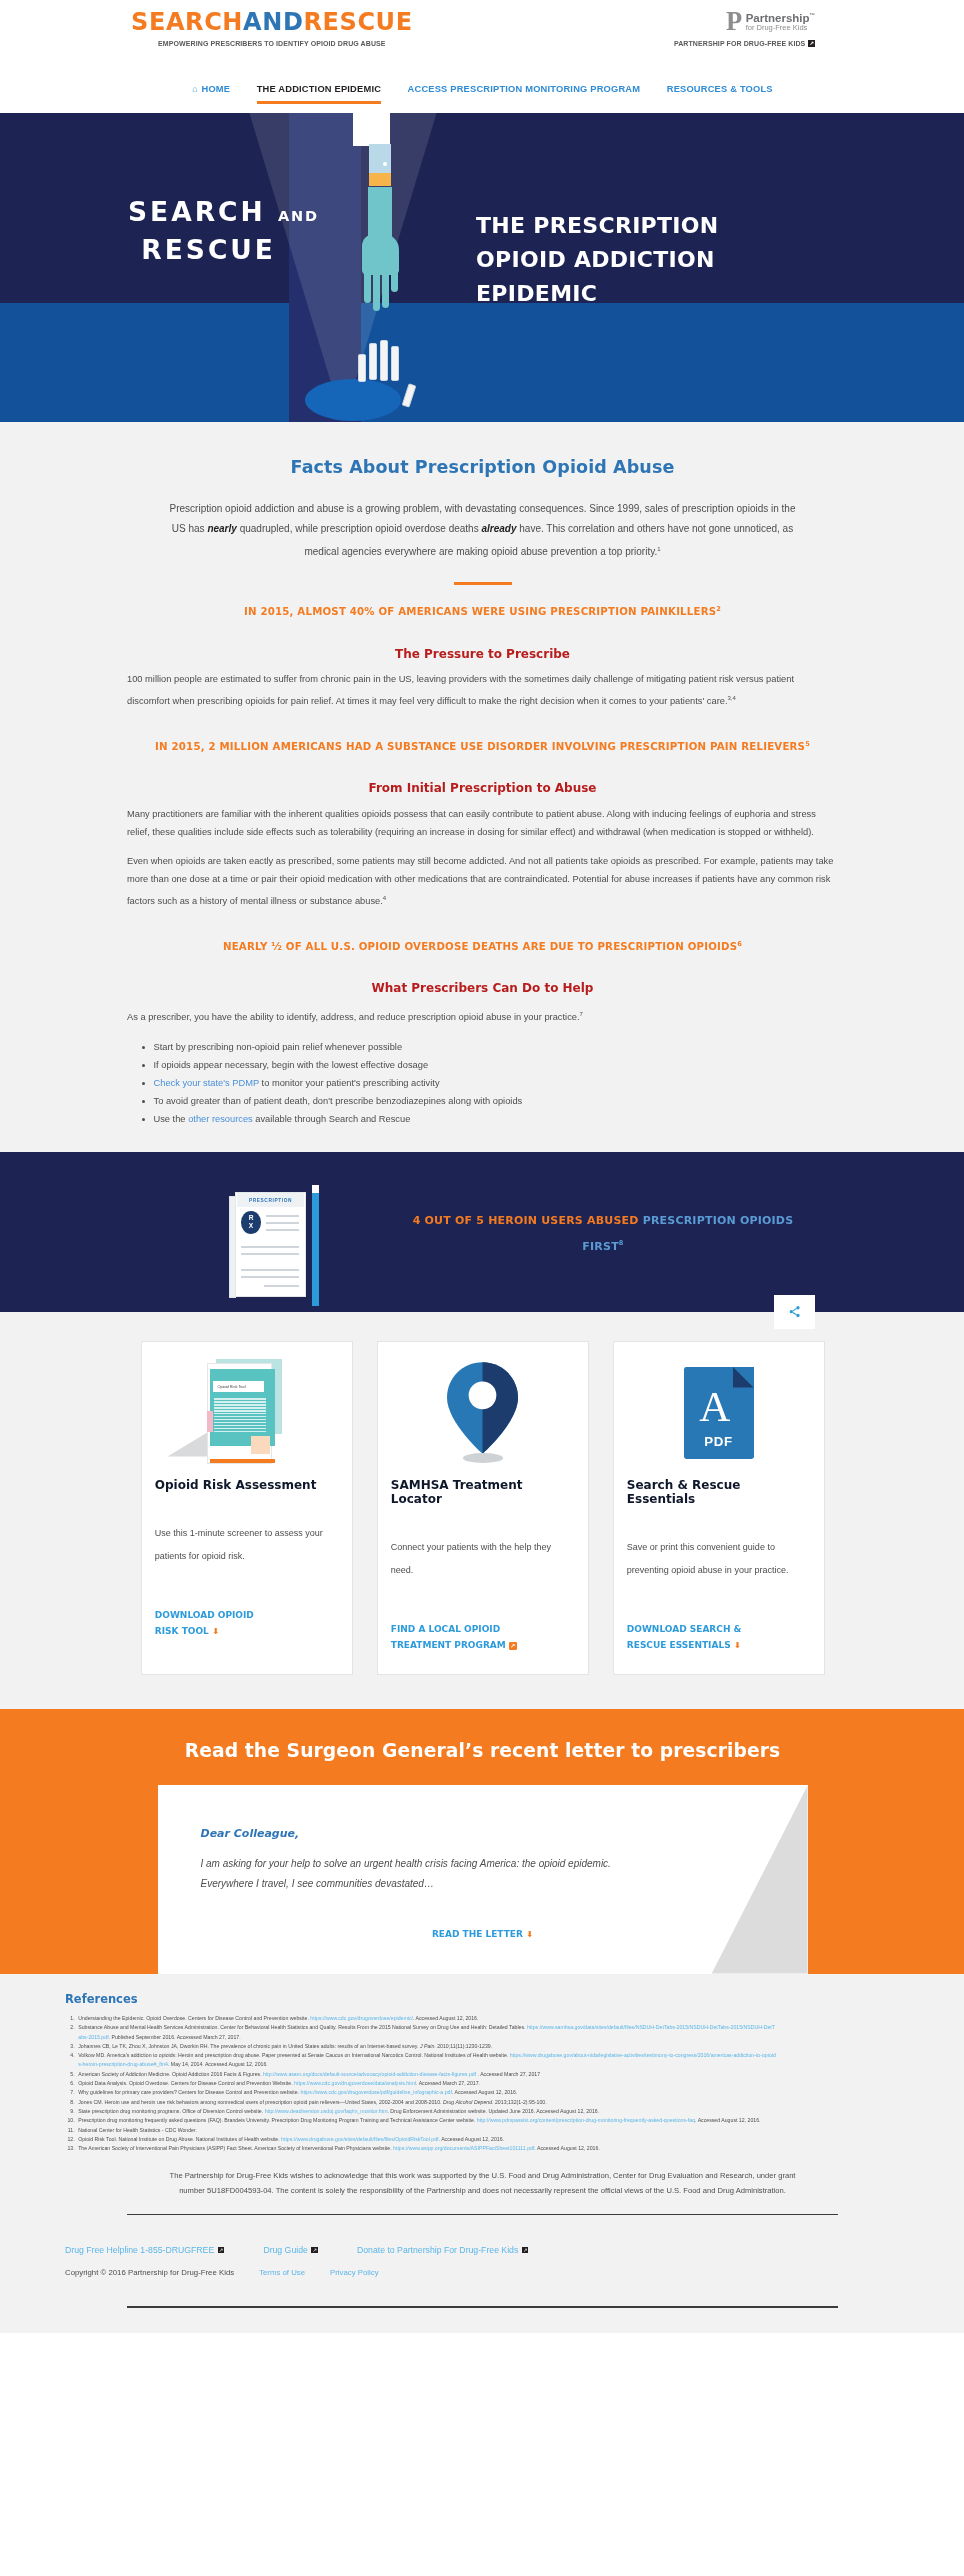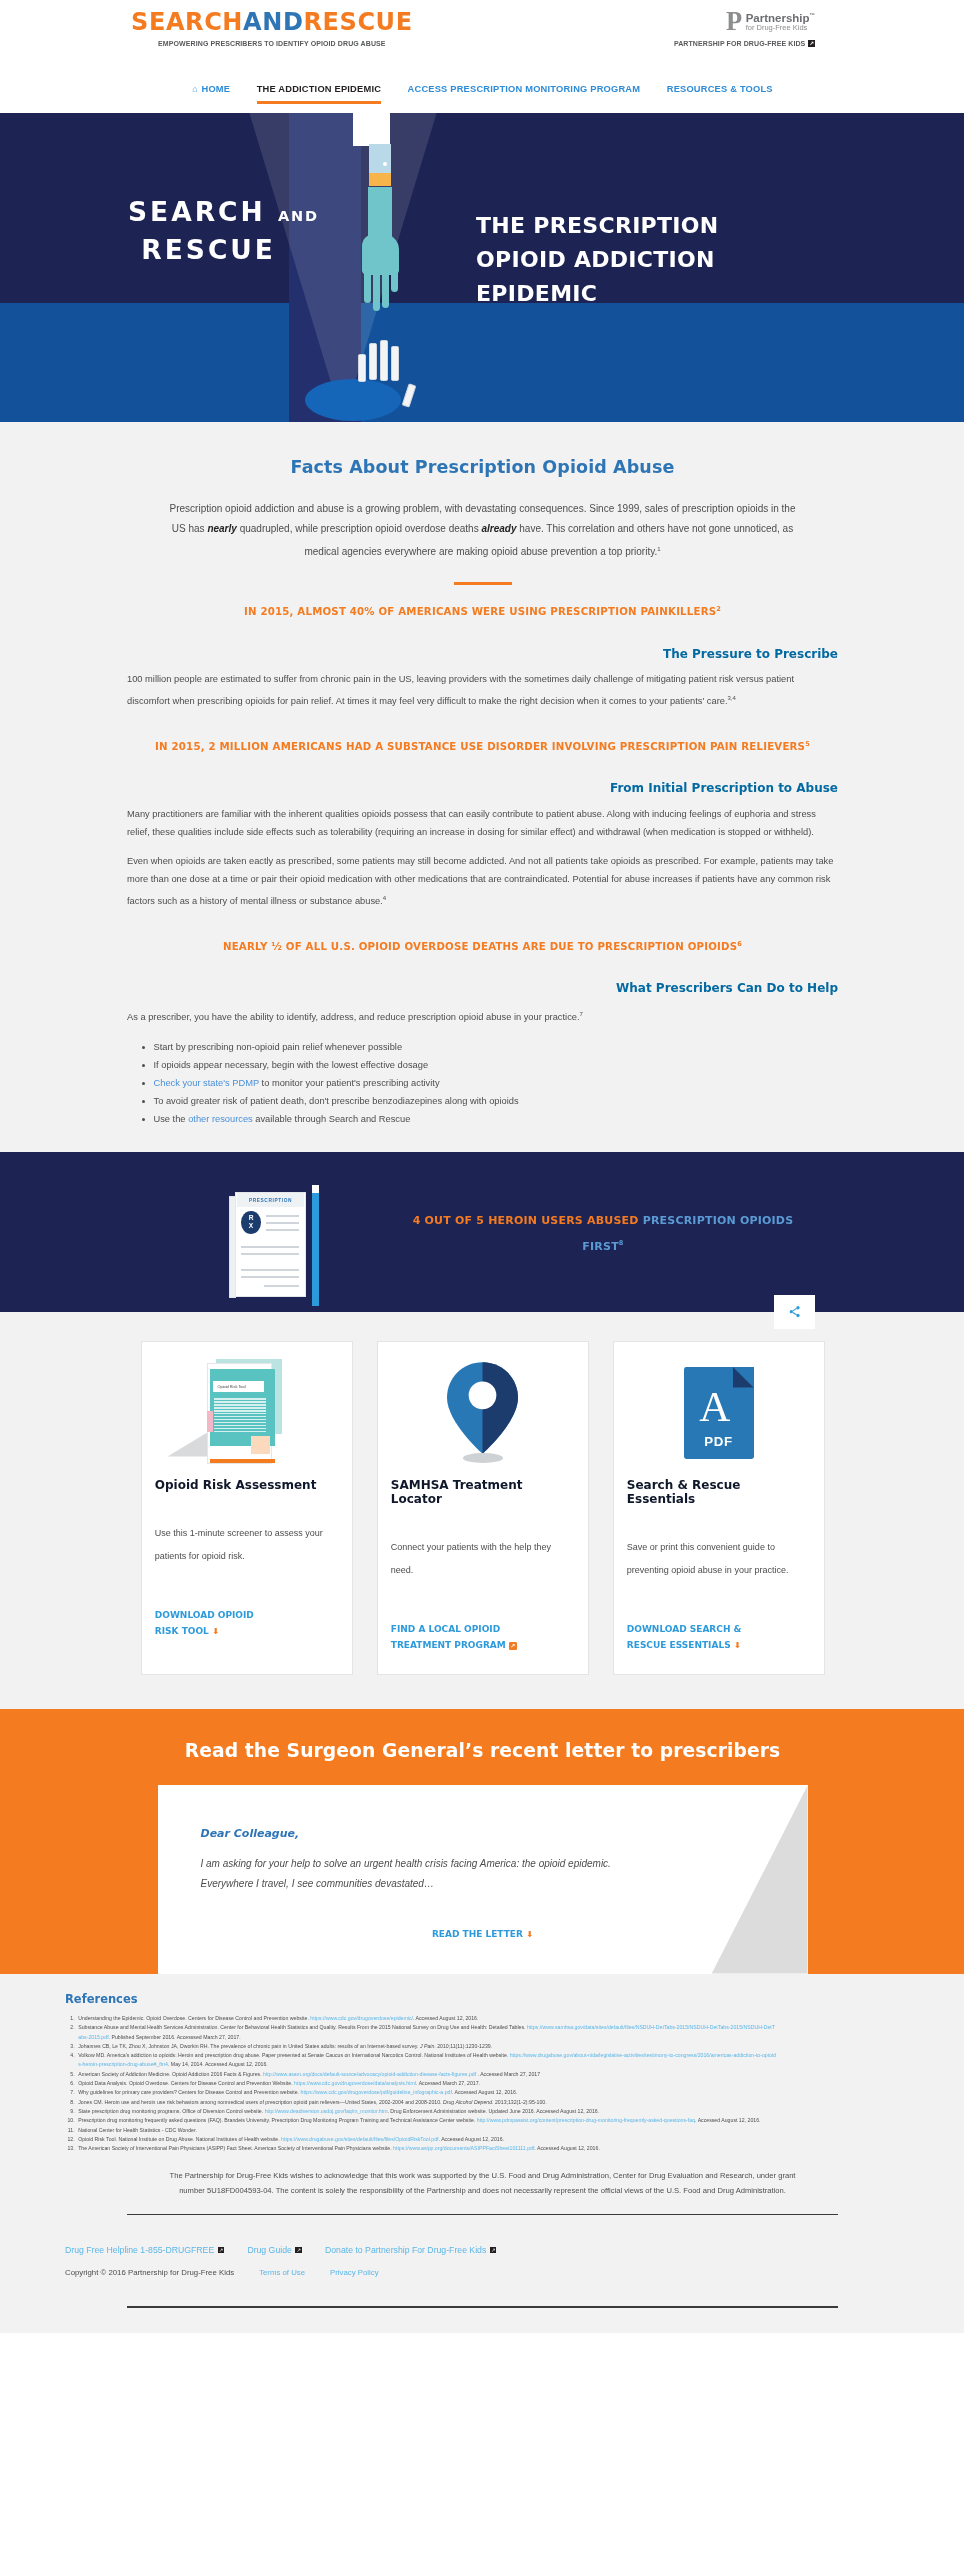--- a/index.html
+++ b/index.html
@@ -144,22 +144,22 @@
   .lead sup { font-size: 6px; }
   .rule-orange { width: 58px; height: 3px; background:#F47B20; margin: 19.3px auto 0; }
   .stat {
     text-align:center; color:#F47B20; font-family:"DejaVu Sans", sans-serif;
     font-weight:bold; font-size: 10.2px; letter-spacing:0.2px; margin-top: 20.5px;
   }
   .stat sup { font-size: 6.6px; }
 
   .sec { width: 711px; margin: 0 auto; }
   .h3-blue {
-    color:#0369a1; font-family:"DejaVu Sans", sans-serif; font-weight:bold;
-    font-size: 12px; margin-top: 29px; text-align:right;
+    color:#b91c1c; font-family:"DejaVu Sans", sans-serif; font-weight:bold;
+    font-size: 12px; margin-top: 29px; text-align:center;
   }
   .body-p {
     font-size: 9.3px; line-height: 18.7px; color:#4d4d4d; margin-top: 9.6px; text-align:left;
   }
   .body-p sup { font-size: 6px; }
   .body-p a, .bullets a { color:#4A90D9; text-decoration:none; }
   .bullets { margin: 11px 0 0 26.5px; }
   .bullets li { font-size: 9.3px; line-height: 18px; color:#4d4d4d; }
 
   
@@ -303,21 +303,21 @@
   .ref-li a { color:#5bb6e8; text-decoration:none; word-break: break-all; }
   .ref-li i { font-style: italic; }
   .disclaimer {
     width: 639px; margin: 15.7px auto 0; text-align:center;
     font-size: 7.6px; line-height: 14.5px; color:#4d4d4d;
   }
   .foot-rule { width: 711px; height: 1.2px; background:#3b3b3b; margin: 15.7px auto 0; }
 
   
   .site-footer { background:#f2f2f2; padding: 15.7px 0 25px; }
-  .foot-links { margin-left: 65px; display:flex; gap: 23px; align-items:center; }
+  .foot-links { margin-left: 65px; display:flex; gap: 39px; align-items:center; }
   .foot-link {
     color:#5bb6e8; font-size: 8.7px; display:flex; align-items:center; gap:3.6px; cursor:pointer;
   }
   .foot-legal {
     margin: 13.3px 0 0 65px; display:flex; gap: 25px; align-items:center;
     font-size: 7.8px; color:#4d4d4d;
   }
   .foot-legal a { color:#5bb6e8; text-decoration:none; cursor:pointer; }
   .bottom-rule { width: 711px; height: 1.2px; background:#3b3b3b; margin: 29px auto 0; }
 </style>
@@ -421,21 +421,21 @@
 
     <div class="stat" style="margin-top:29px"><span>NEARLY ½ OF ALL U.S. OPIOID OVERDOSE DEATHS ARE DUE TO PRESCRIPTION OPIOIDS</span><sup>6</sup></div>
 
     <div class="sec">
       <h3 class="h3-blue">What Prescribers Can Do to Help</h3>
       <p class="body-p"><span>As a prescriber, you have the ability to identify, address, and reduce prescription opioid abuse in your practice.</span><sup>7</sup></p>
       <ul class="bullets">
         <li><span>Start by prescribing non-opioid pain relief whenever possible</span></li>
         <li><span>If opioids appear necessary, begin with the lowest effective dosage</span></li>
         <li><a href="#">Check your state's PDMP</a><span> to monitor your patient's prescribing activity</span></li>
-        <li><span>To avoid greater risk of patient death, don't prescribe benzodiazepines along with opioids</span></li>
+        <li><span>To avoid greater than of patient death, don't prescribe benzodiazepines along with opioids</span></li>
         <li><span>Use the </span><a href="#">other resources</a><span> available through Search and Rescue</span></li>
       </ul>
     </div>
   </section>
 
   <section class="band-dark">
     <div class="rx-art">
       <div class="rx-paper-edge"></div>
       <div class="rx-paper">
         <div class="rx-hd">PRESCRIPTION</div>

